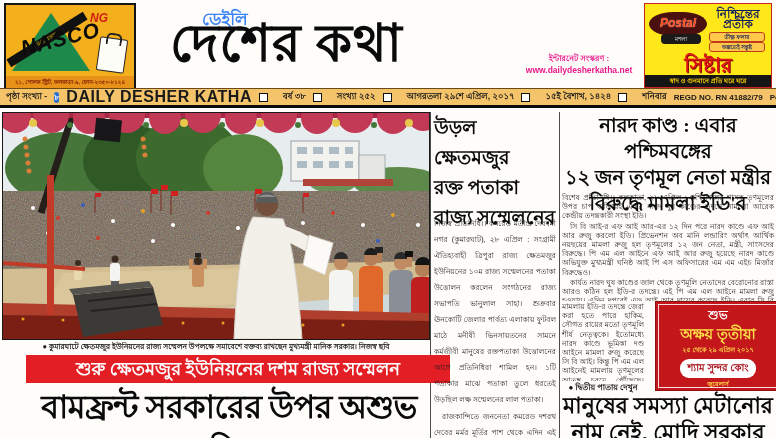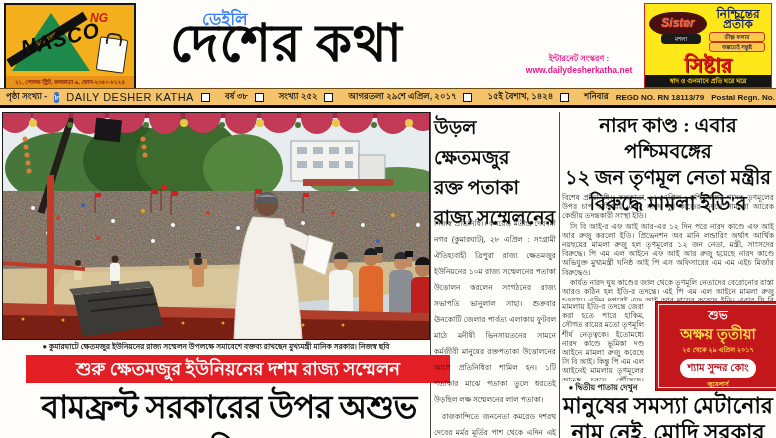--- a/index.html
+++ b/index.html
@@ -49,21 +49,21 @@
               font-size:20px;font-weight:800;text-shadow:1px 1px 0 #8a0b0b;}
   .sister .foot{position:absolute;left:0;bottom:0;width:100%;height:12px;background:#151515;
                 color:#ffd400;font-size:6.5px;font-weight:700;text-align:center;line-height:12px;}
   
   .infobar{position:absolute;left:0;top:88px;width:776px;height:17px;background:#f4c36a;
            border-top:1px solid #6b4a16;display:flex;align-items:center;gap:7px;padding:8px 6px;
            box-sizing:border-box;font-family:"Liberation Sans",sans-serif;font-size:8.5px;
            font-weight:700;color:#1a1a1a;white-space:nowrap;}
   .pgbadge{display:inline-block;width:11px;height:11px;background:#2e6fd0;border-radius:3px;
            color:#fff;font-size:8px;text-align:center;line-height:11px;}
-  .papername{font-size:11px;font-weight:400;letter-spacing:0.5px;}
+  .papername{font-size:16px;font-weight:700;letter-spacing:0.5px;}
   .sq{display:inline-block;width:7px;height:7px;border:1.5px solid #111;background:#fff;}
   .ibitem{display:flex;align-items:center;gap:15px;}
   .rule{position:absolute;left:0;top:105px;width:776px;height:3px;background:#0a0a0a;}
   
   .vline{position:absolute;top:112px;width:1px;height:326px;background:#4a4a4a;}
   .v1{left:430px;} .v2{left:559px;}
   
   .photo{position:absolute;left:2px;top:112px;width:426px;height:226px;border:1px solid #1a1a1a;
          overflow:hidden;background:#cfd8da;}
   .caption{position:absolute;left:0;top:341px;width:432px;text-align:center;font-size:7.5px;
@@ -123,21 +123,21 @@
 
   <div class="kicker">ডেইলি</div>
   <div class="title">দেশের কথা</div>
   <div class="netline">
     <div class="l1">ইন্টারনেট সংস্করণ :</div>
     <div class="l2">www.dailydesherkatha.net</div>
   </div>
 
   <div class="sister">
     <div class="blob">
-      <div class="en">Sister</div>
+      <div class="en">Postal</div>
     </div>
     <div class="mas">মশলা</div>
     <div class="r1">নিশ্চিন্তের প্রতীক</div>
     <div class="chip c1">তীক্ষ্ণ ফলায়</div>
     <div class="chip c2">অল্পতেই সন্তুষ্ট</div>
     <div class="bn">সিষ্টার</div>
     <div class="foot">স্বাদ ও গুনমানে প্রতি ঘরে ঘরে</div>
   </div>
 
   <div class="infobar">
@@ -157,21 +157,21 @@
       <span>আগরতলা ২৯শে এপ্রিল, ২০১৭</span>
     </span>
     <span class="ibitem">
       <span class="sq"></span>
       <span>১৫ই বৈশাখ, ১৪২৪</span>
     </span>
     <span class="ibitem">
       <span class="sq"></span>
       <span>শনিবার</span>
     </span>
-    <span style="font-size:8px;">REGD NO. RN 18113/79</span>
+    <span style="font-size:8px;">REGD NO. RN 41882/79</span>
     <span style="font-size:8px;">Postal Regn. No. AGT / NE-983 / 2015-17</span>
 
   </div>
   <div class="rule"></div>
 
   <div class="vline v1"></div>
   <div class="vline v2"></div>
 
   <div class="photo">
     <svg width="426" height="226" viewBox="0 0 426 226">

